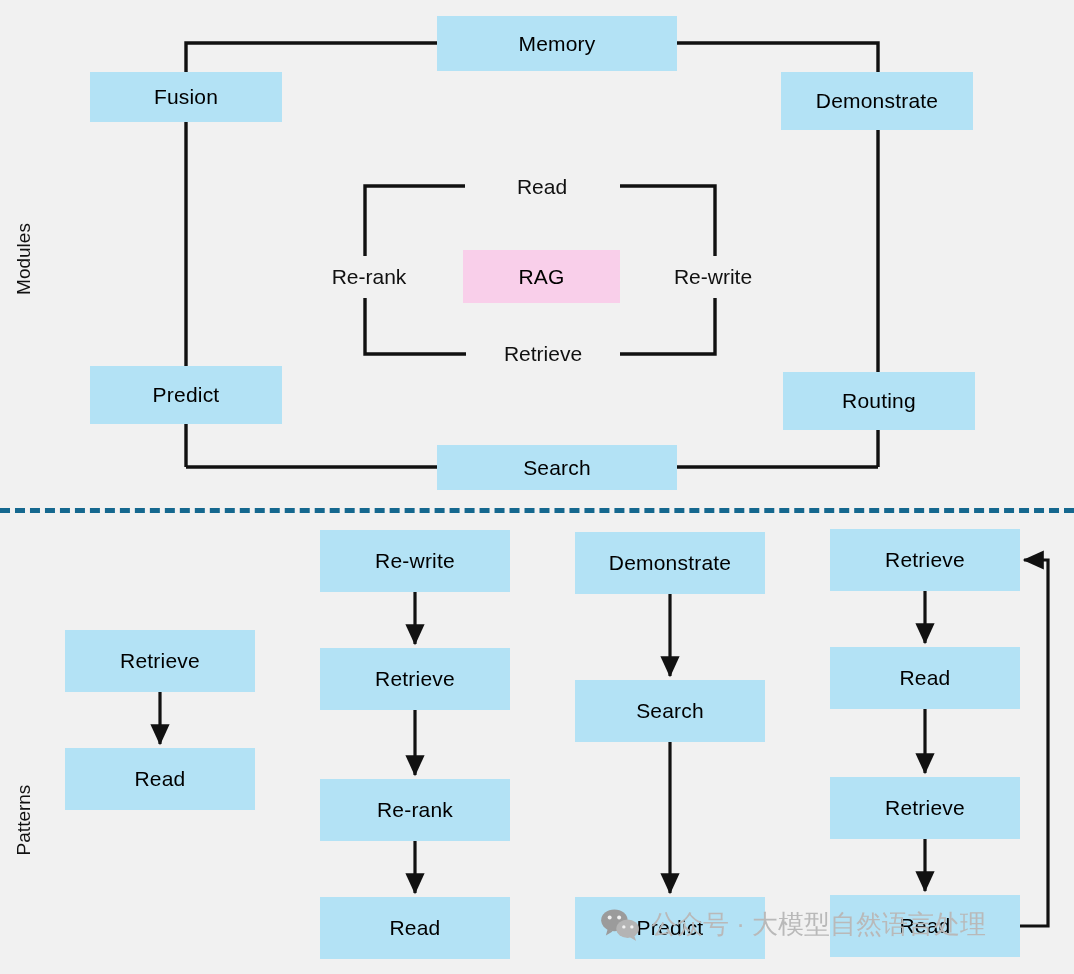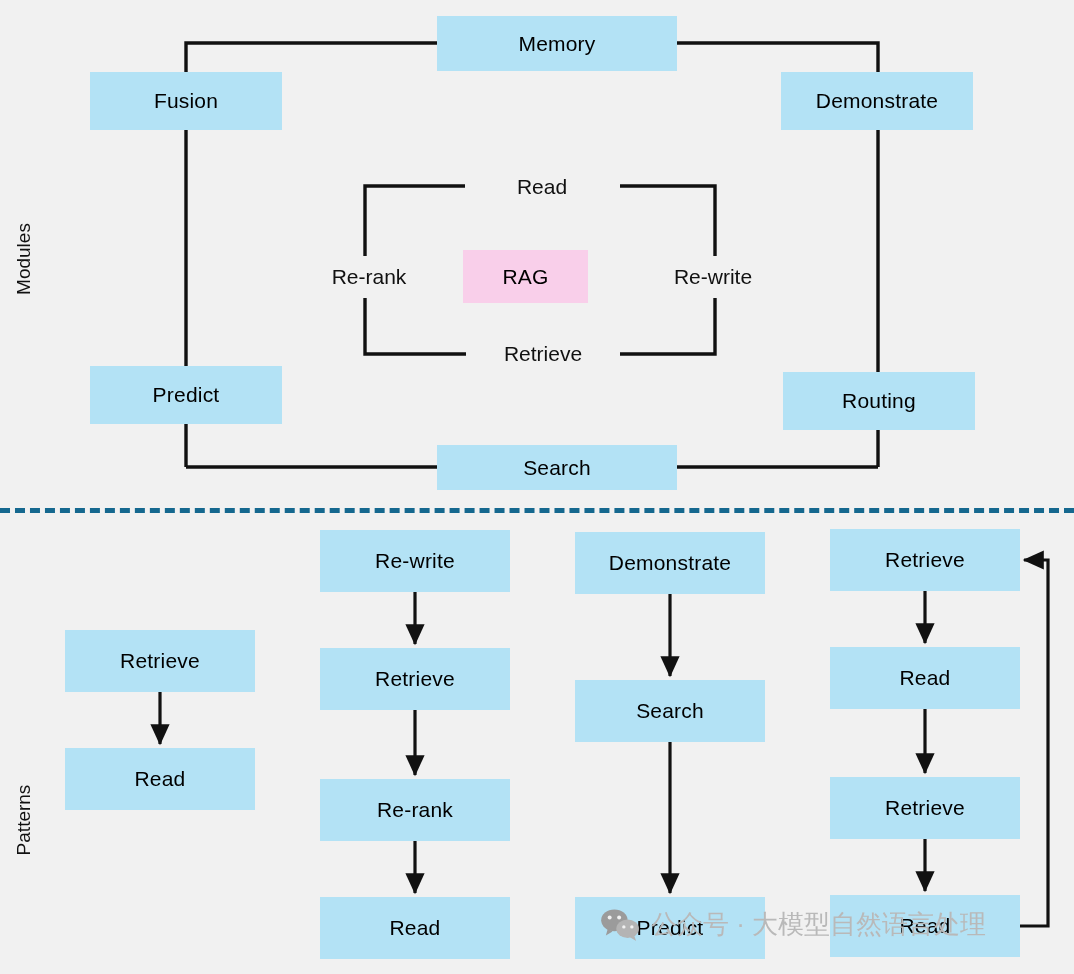--- a/index.html
+++ b/index.html
@@ -139,37 +139,37 @@
   <div class="side-label" style="left:-21px; top:247px; width:90px; height:24px;">
     <span>Modules</span>
   </div>
   <div class="side-label" style="left:-22px; top:808px; width:92px; height:24px;">
     <span>Patterns</span>
   </div>
 
   <div class="node" style="left:437px; top:16px; width:240px; height:55px;">
     <span>Memory</span>
   </div>
-  <div class="node" style="left:90px; top:72px; width:192px; height:58px;">
+  <div class="node" style="left:90px; top:72px; width:192px; height:50px;">
     <span>Fusion</span>
   </div>
   <div class="node" style="left:781px; top:72px; width:192px; height:58px;">
     <span>Demonstrate</span>
   </div>
   <div class="node" style="left:90px; top:366px; width:192px; height:58px;">
     <span>Predict</span>
   </div>
   <div class="node" style="left:783px; top:372px; width:192px; height:58px;">
     <span>Routing</span>
   </div>
   <div class="node" style="left:437px; top:445px; width:240px; height:45px;">
     <span>Search</span>
   </div>
 
-  <div class="node pink" style="left:463px; top:250px; width:125px; height:53px;">
+  <div class="node pink" style="left:463px; top:250px; width:157px; height:53px;">
     <span>RAG</span>
   </div>
 
   <div class="plain-label" style="left:494px; top:172px; width:96px; height:30px;">
     <span>Read</span>
   </div>
   <div class="plain-label" style="left:315px; top:262px; width:108px; height:30px;">
     <span>Re-rank</span>
   </div>
   <div class="plain-label" style="left:658px; top:262px; width:110px; height:30px;">

